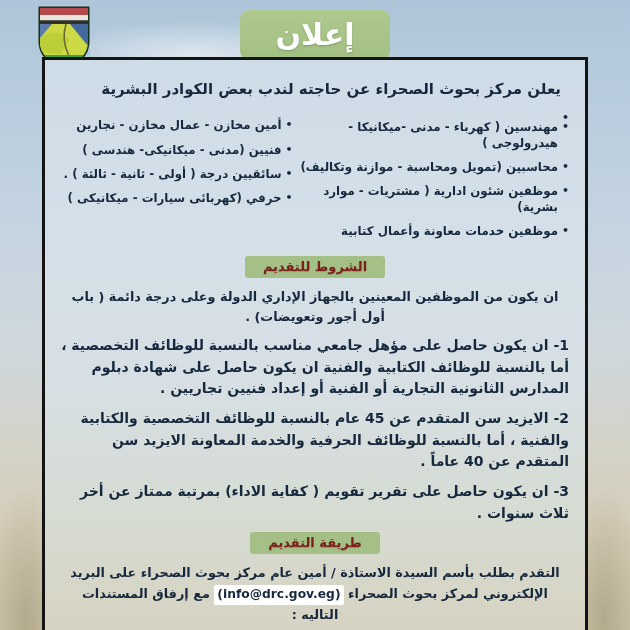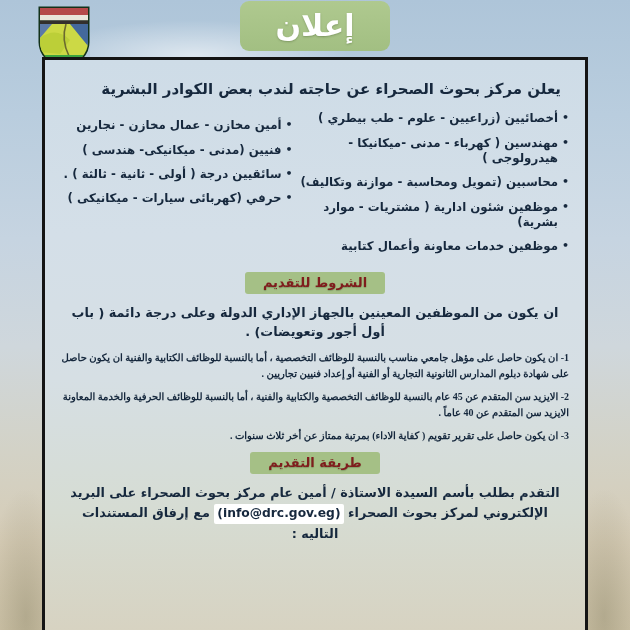--- a/index.html
+++ b/index.html
@@ -29,21 +29,21 @@
     background:radial-gradient(ellipse at 50% 90%, rgba(120,115,85,0.35), transparent 72%);
   }
   .backdrop-palm-left { left:-14px; }
   .backdrop-palm-right { right:-14px; }
 
   
   .emblem { position:absolute; top:4px; left:36px; width:56px; height:68px; }
 
   
   .banner {
-    position:absolute; top:1px; left:50%; transform:translateX(-50%);
+    position:absolute; top:10px; left:50%; transform:translateX(-50%);
     width:150px; height:50px; border-radius:9px;
     background:linear-gradient(180deg,#afc98f,#a2bf82);
     display:flex; align-items:center; justify-content:center;
   }
   .banner span {
     color:#ffffff; font-weight:bold; font-size:30px; line-height:1;
     text-shadow:0 1px 2px rgba(60,80,40,0.35);
   }
 
   
@@ -80,23 +80,22 @@
     text-shadow:0 1px 1px rgba(60,80,40,0.3);
   }
 
   .intro {
     text-align:center; font-weight:bold; font-size:12.8px; line-height:1.55;
     margin:2px 6px 8px; color:#16283d;
   }
 
   .conds { list-style:none; margin:4px 2px 0; }
   .conds li {
-    font-size:10px; font-weight:bold; line-height:1.55; color:#16283d;
+    font-size:14px; font-weight:bold; line-height:1.55; color:#16283d;
     margin:8px 0 1px;
-    font-family:Liberation Serif, serif;
   }
 
   .method-para {
     text-align:center; font-weight:bold; font-size:12.8px; line-height:1.6;
     margin:4px 4px 8px; color:#16283d;
   }
   .email {
     background:#ffffff; display:inline-block; padding:0 3px; border-radius:2px;
     direction:ltr; unicode-bidi:embed; font-size:12.3px;
   }
@@ -138,21 +137,21 @@
 </div>
 
 <div class="box">
 
   <div class="heading">
     <div>يعلن مركز بحوث الصحراء عن حاجته لندب بعض الكوادر البشرية</div>
   </div>
 
   <div class="jobs">
     <ul class="jobs-col primary">
-      <li><span class="bullet">•</span><span>أخصائيين (زراعيين - علوم - طب بيطري )</span></li>
+      <li><span class="bullet">•</span></li>
       <li><span class="bullet">•</span><span>مهندسين ( كهرباء - مدنى -ميكانيكا - هيدرولوجى )</span></li>
       <li><span class="bullet">•</span><span>محاسبين (تمويل ومحاسبة - موازنة وتكاليف)</span></li>
       <li><span class="bullet">•</span><span>موظفين شئون ادارية ( مشتريات - موارد بشرية)</span></li>
       <li><span class="bullet">•</span><span>موظفين خدمات معاونة وأعمال كتابية</span></li>
     </ul>
     <ul class="jobs-col secondary">
       <li><span class="bullet">•</span><span>أمين مخازن - عمال مخازن - نجارين</span></li>
       <li><span class="bullet">•</span><span>فنيين (مدنى - ميكانيكى- هندسى )</span></li>
       <li><span class="bullet">•</span><span>سائقيين درجة ( أولى - ثانية - ثالثة ) .</span></li>
       <li><span class="bullet">•</span><span>حرفي (كهربائى سيارات - ميكانيكى )</span></li>

